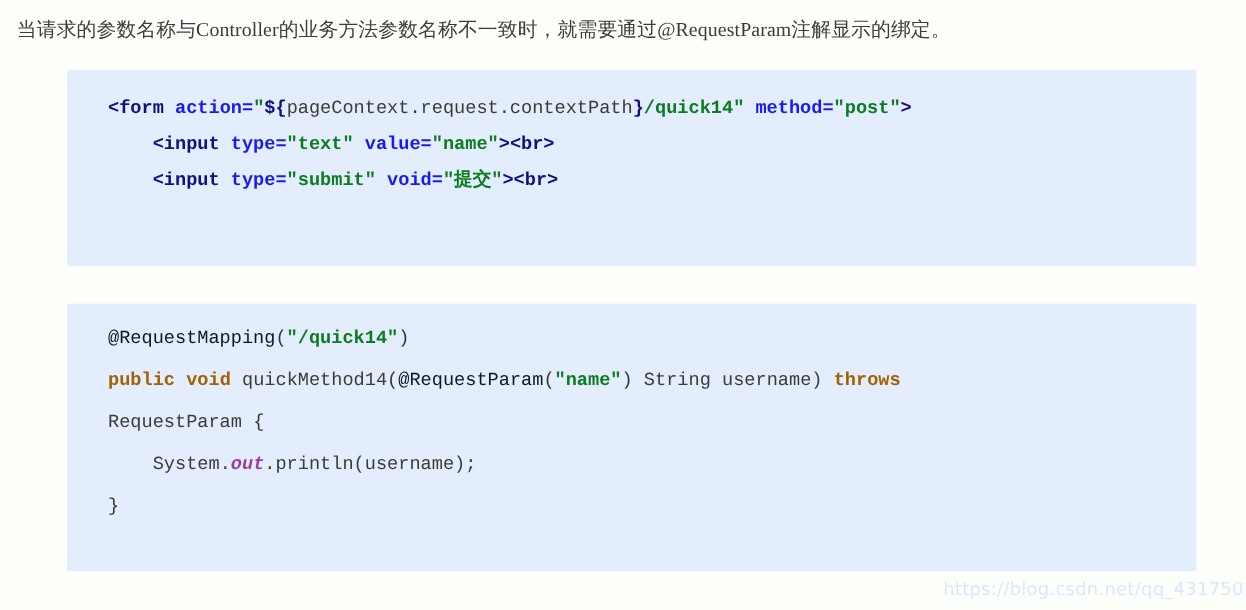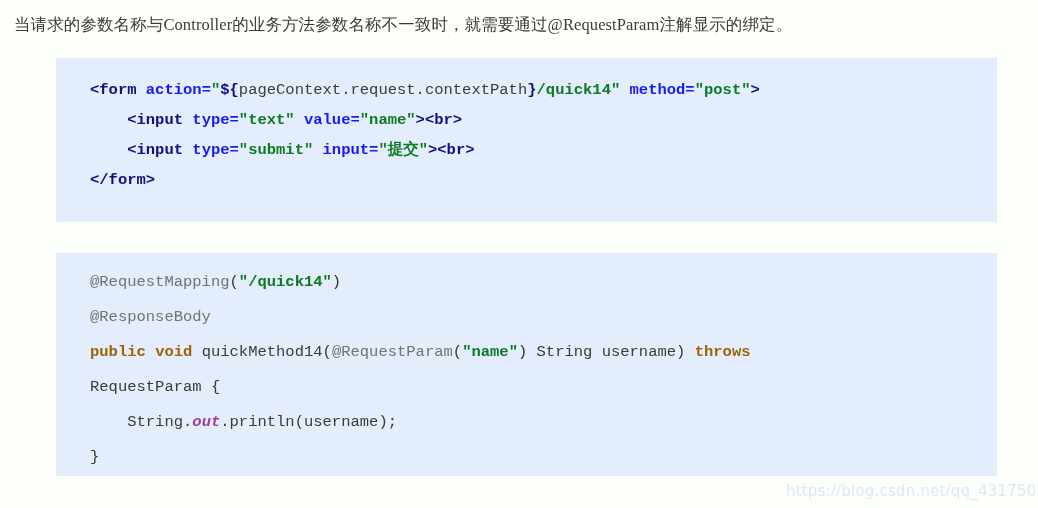--- a/index.html
+++ b/index.html
@@ -64,21 +64,21 @@
     height: 35px;
     font-size: 15.5px;
   }
 
   
   .t-tag      { color: #10107f; font-weight: bold; }
   .t-attr     { color: #1a1aee; font-weight: bold; }
   .t-str      { color: #0c7b22; font-weight: bold; }
   .t-plain    { color: #3a3c38; font-weight: normal; }
   .t-el       { color: #10107f; font-weight: bold; }
-  .t-anno     { color: #737373; font-weight: normal; }
+  .t-anno     { color: #0f172a; font-weight: normal; }
   .t-kw       { color: #a16207; font-weight: bold; }
   .t-field    { color: #9b3f9b; font-weight: bold; font-style: italic; text-align: right; }
   .t-punct    { color: #33352f; font-weight: normal; }
 
   
   .watermark {
     position: absolute;
     left: 786px;
     top: 481px;
     font-family: "DejaVu Sans", sans-serif;
@@ -94,33 +94,31 @@
 <body>
 
 <div class="intro">当请求的参数名称与Controller的业务方法参数名称不一致时，就需要通过@RequestParam注解显示的绑定。</div>
 
 <div class="code-block" id="code-block-html">
 
   <div class="code-line"><span class="t-tag">&lt;form</span><span class="t-attr"> action=</span><span class="t-str">"</span><span class="t-el">${</span><span class="t-plain">pageContext.request.contextPath</span><span class="t-el">}</span><span class="t-str">/quick14"</span><span class="t-attr"> method=</span><span class="t-str">"post"</span><span class="t-tag">&gt;</span></div>
 
   <div class="code-line"><span class="t-plain">    </span><span class="t-tag">&lt;input</span><span class="t-attr"> type=</span><span class="t-str">"text"</span><span class="t-attr"> value=</span><span class="t-str">"name"</span><span class="t-tag">&gt;</span><span class="t-tag">&lt;br&gt;</span></div>
 
-  <div class="code-line"><span class="t-plain">    </span><span class="t-tag">&lt;input</span><span class="t-attr"> type=</span><span class="t-str">"submit"</span><span class="t-attr"> input=</span><span class="t-str">"提交"</span><span class="t-tag">&gt;</span><span class="t-tag">&lt;br&gt;</span></div>
+  <div class="code-line"><span class="t-plain">    </span><span class="t-tag">&lt;input</span><span class="t-attr"> type=</span><span class="t-str">"submit"</span><span class="t-attr"> void=</span><span class="t-str">"提交"</span><span class="t-tag">&gt;</span><span class="t-tag">&lt;br&gt;</span></div>
 
-  <div class="code-line"><span class="t-tag">&lt;/form&gt;</span></div>
 </div>
 
 <div class="code-block" id="code-block-java">
 
   <div class="code-line"><span class="t-anno">@RequestMapping</span><span class="t-punct">(</span><span class="t-str">"/quick14"</span><span class="t-punct">)</span></div>
 
-  <div class="code-line"><span class="t-anno">@ResponseBody</span></div>
 
   <div class="code-line"><span class="t-kw">public</span><span class="t-plain"> </span><span class="t-kw">void</span><span class="t-plain"> </span><span class="t-plain">quickMethod14</span><span class="t-punct">(</span><span class="t-anno">@RequestParam</span><span class="t-punct">(</span><span class="t-str">"name"</span><span class="t-punct">)</span><span class="t-plain"> String username)</span><span class="t-plain"> </span><span class="t-kw">throws</span></div>
 
   <div class="code-line"><span class="t-plain">RequestParam</span><span class="t-plain"> </span><span class="t-punct">{</span></div>
 
-  <div class="code-line"><span class="t-plain">    </span><span class="t-plain">String.</span><span class="t-field">out</span><span class="t-plain">.println(username);</span></div>
+  <div class="code-line"><span class="t-plain">    </span><span class="t-plain">System.</span><span class="t-field">out</span><span class="t-plain">.println(username);</span></div>
 
   <div class="code-line"><span class="t-punct">}</span></div>
 </div>
 
 <div class="watermark">https://blog.csdn.net/qq_43175022</div>
 
 </body></html>

